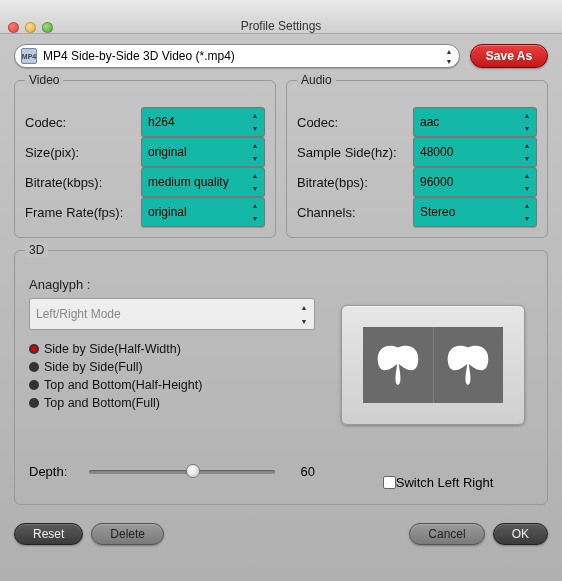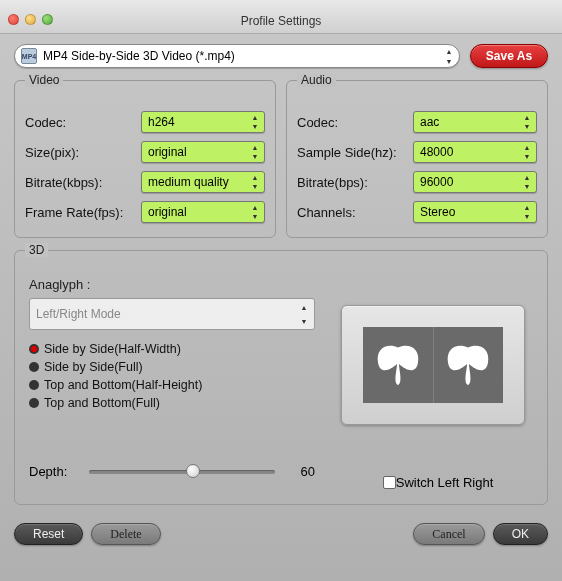--- a/index.html
+++ b/index.html
@@ -1,18 +1,18 @@
 <!DOCTYPE html>
 <html><head>
 <meta charset="utf-8">
 <style>
 * { box-sizing: border-box; margin: 0; padding: 0; font-family: "Lucida Grande", "Helvetica Neue", Arial, sans-serif; }
 body { background: linear-gradient(#c8c8c8, #b0b0b0); width: 562px; height: 581px; overflow: hidden; }
 
-.titlebar { height: 34px; background: linear-gradient(#e8e8e8, #d0d0d0); border-bottom: 1px solid #aaa; display: flex; align-items: flex-start; padding: 14px 8px; position: relative; }
+.titlebar { height: 34px; background: linear-gradient(#e8e8e8, #d0d0d0); border-bottom: 1px solid #aaa; display: flex; align-items: flex-end; padding: 0 8px; position: relative; }
 .traffic { display: flex; gap: 6px; }
 .dot { width: 11px; height: 11px; border-radius: 50%; border: 1px solid rgba(0,0,0,0.2); }
 .dot.red { background: radial-gradient(circle at 35% 35%, #ff7b6e, #e0443e); }
 .dot.yellow { background: radial-gradient(circle at 35% 35%, #ffe08a, #e0a73e); }
 .dot.green { background: radial-gradient(circle at 35% 35%, #9de07a, #4fa73e); }
 .title { position: absolute; left: 0; right: 0; text-align: center; font-size: 12px; color: #333; pointer-events: none; }
 
 .toprow { display: flex; gap: 10px; padding: 10px 14px 6px; align-items: center; }
 .profile-sel { flex: 1; height: 24px; background: #fff; border: 1px solid #888; border-radius: 12px; display: flex; align-items: center; padding: 0 6px; font-size: 12px; position: relative; box-shadow: 0 1px 1px rgba(0,0,0,0.2); }
 .profile-sel .icon { width: 16px; height: 16px; margin-right: 6px; background: #bcd; border: 1px solid #789; border-radius: 2px; display: flex; align-items: center; justify-content: center; font-size: 7px; color: #346; font-weight: bold; }
@@ -21,21 +21,21 @@
 .stepper div:first-child::before { content: "▲"; }
 .stepper div:last-child::before { content: "▼"; }
 
 .saveas { width: 78px; height: 24px; background: linear-gradient(#e84040, #c01818); border: 1px solid #8a0000; border-radius: 12px; color: #fff; font-size: 12px; font-weight: bold; display: flex; align-items: center; justify-content: center; box-shadow: inset 0 1px 0 rgba(255,255,255,0.3), 0 1px 2px rgba(0,0,0,0.3); cursor: pointer; }
 
 .cols { display: flex; gap: 10px; padding: 6px 14px; }
 .group { flex: 1; border: 1px solid #999; border-radius: 6px; padding: 26px 10px 10px; position: relative; background: transparent; }
 .group-title { position: absolute; top: -8px; left: 10px; padding: 0 4px; font-size: 12px; color: #222; background: linear-gradient(#c3c3c3,#c1c1c1); }
 .row { display: flex; align-items: center; height: 30px; }
 .row label { width: 116px; font-size: 13px; color: #111; }
-.combo { flex: 1; height: 22px; background: #bef264; border: 1px solid #777; border-radius: 3px; font-size: 12px; padding: 0 18px 0 6px; display: flex; align-items: center; position: relative; box-shadow: 0 1px 1px rgba(0,0,0,0.2); }
+.combo { flex: 1; height: 30px; background: #14b8a6; border: 1px solid #777; border-radius: 3px; font-size: 12px; padding: 0 18px 0 6px; display: flex; align-items: center; position: relative; box-shadow: 0 1px 1px rgba(0,0,0,0.2); }
 .combo .stepper { right: 1px; }
 
 .group3d { margin: 6px 14px 10px; border: 1px solid #999; border-radius: 6px; padding: 26px 14px 14px; position: relative; }
 .g3d-body { display: flex; gap: 18px; }
 .g3d-left { flex: 1; }
 .anaglyph-label { font-size: 13px; margin-bottom: 6px; color: #222; }
 .mode-combo { height: 32px; background: #eee; border: 1px solid #999; border-radius: 3px; color: #888; font-size: 12px; padding: 0 18px 0 6px; display: flex; align-items: center; position: relative; margin-bottom: 10px; }
 .radios { font-size: 12.5px; color: #111; }
 .radios div { display: flex; align-items: center; height: 18px; gap: 5px; }
 .rbullet { width: 10px; height: 10px; border-radius: 50%; background: #333; flex-shrink: 0; }
@@ -55,21 +55,21 @@
 .thumb { position: absolute; top: 2px; width: 14px; height: 14px; border-radius: 50%; background: radial-gradient(circle at 35% 35%, #fff, #ccc); border: 1px solid #777; left: 56%; margin-left: -7px; }
 .depth-val { width: 30px; font-size: 13px; text-align: right; }
 
 .switch-row { padding-top: 50px; display: flex; align-items: center; font-size: 13px; gap: 0; flex: 1; justify-content: flex-start; padding-left: 10px; }
 .cbx { width: 13px; height: 13px; border: 1px solid #666; background: #fff; border-radius: 2px; }
 
 .footer { display: flex; padding: 8px 14px 14px; gap: 8px; }
 .spacer { flex: 1; }
 .btn { height: 22px; padding: 2px 18px; border-radius: 11px; font-size: 12px; display: flex; align-items: center; justify-content: center; cursor: pointer; box-shadow: 0 1px 2px rgba(0,0,0,0.3), inset 0 1px 0 rgba(255,255,255,0.15); }
 .btn.dark { background: linear-gradient(#5a5a5a,#3a3a3a); color: #eee; border: 1px solid #222; }
-.btn.gray { background: linear-gradient(#9a9a9a,#7a7a7a); color: #222; border: 1px solid #555; font-family: Liberation Serif, serif; }
+.btn.gray { background: linear-gradient(#9a9a9a,#7a7a7a); color: #222; border: 1px solid #555; }
 </style>
 </head>
 <body>
 
 <div class="titlebar">
   <div class="traffic">
     <div class="dot red"></div>
     <div class="dot yellow"></div>
     <div class="dot green"></div>
   </div>

